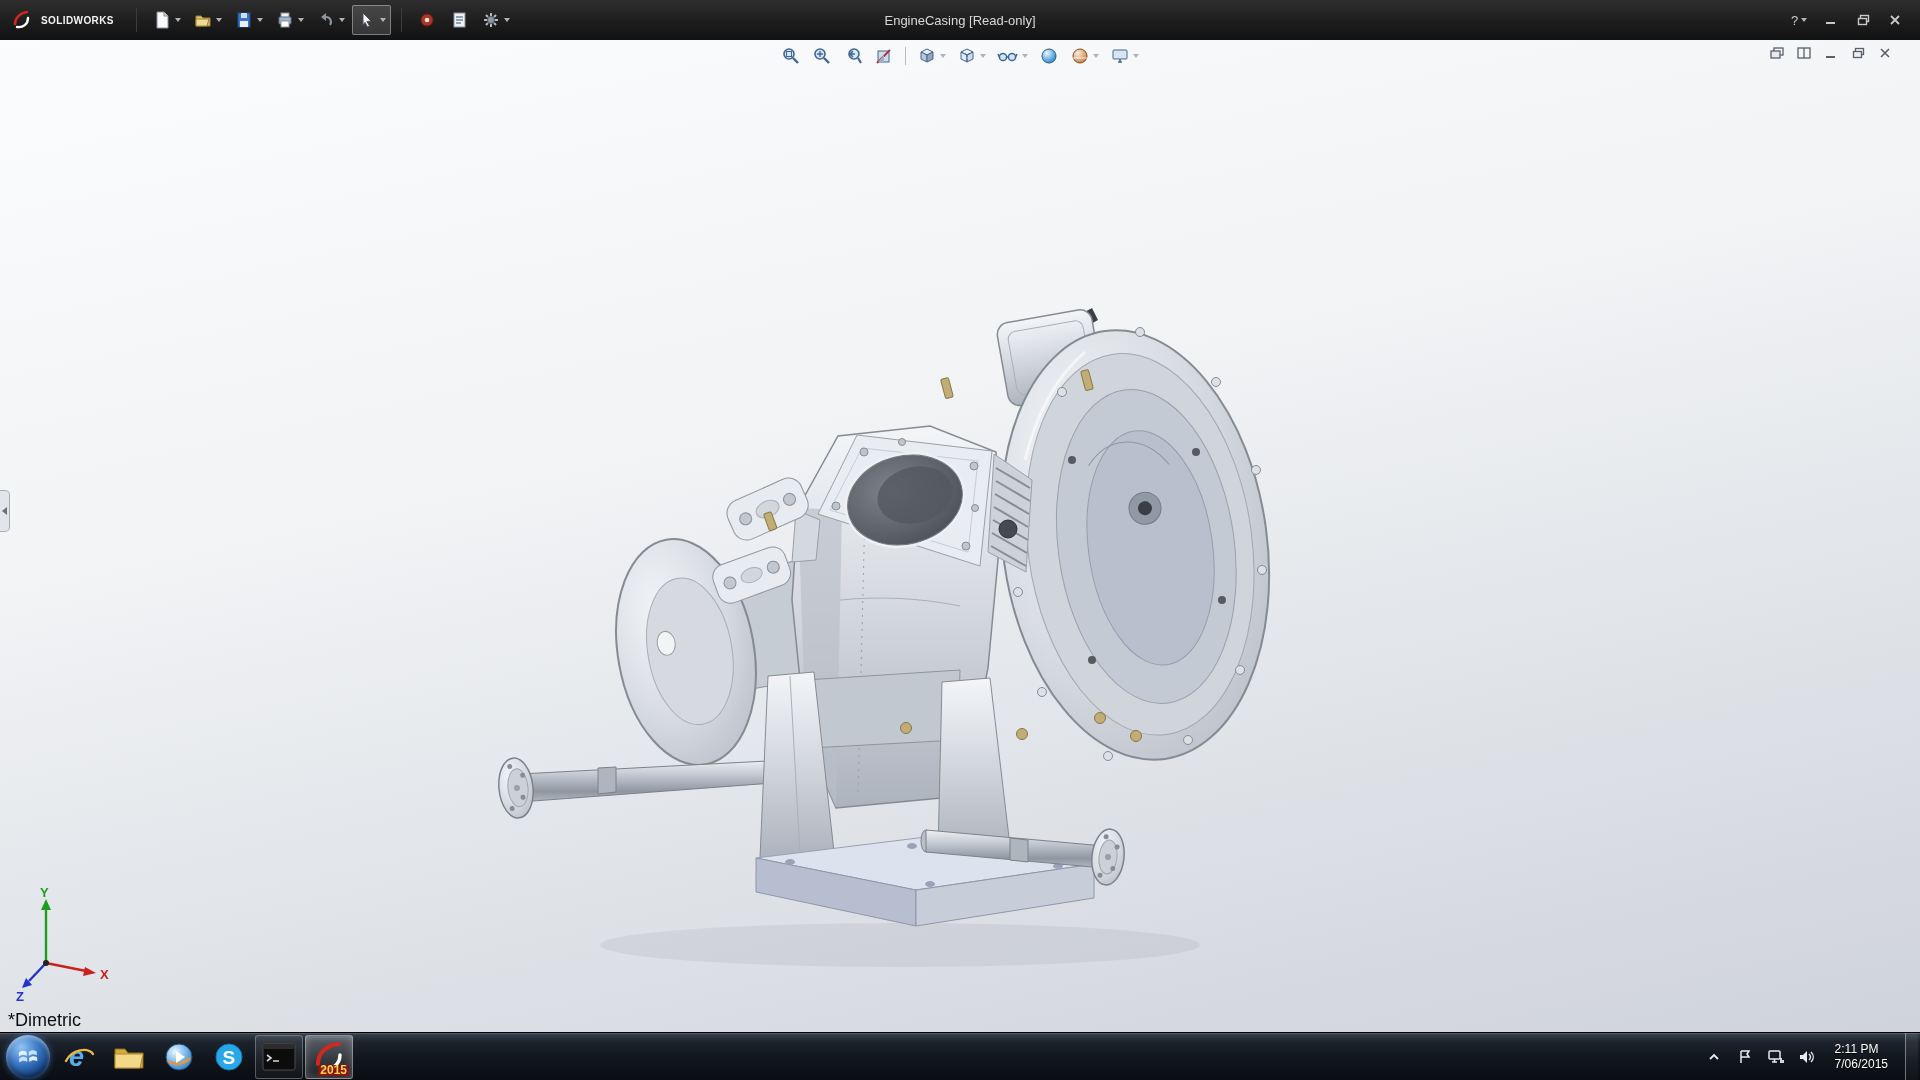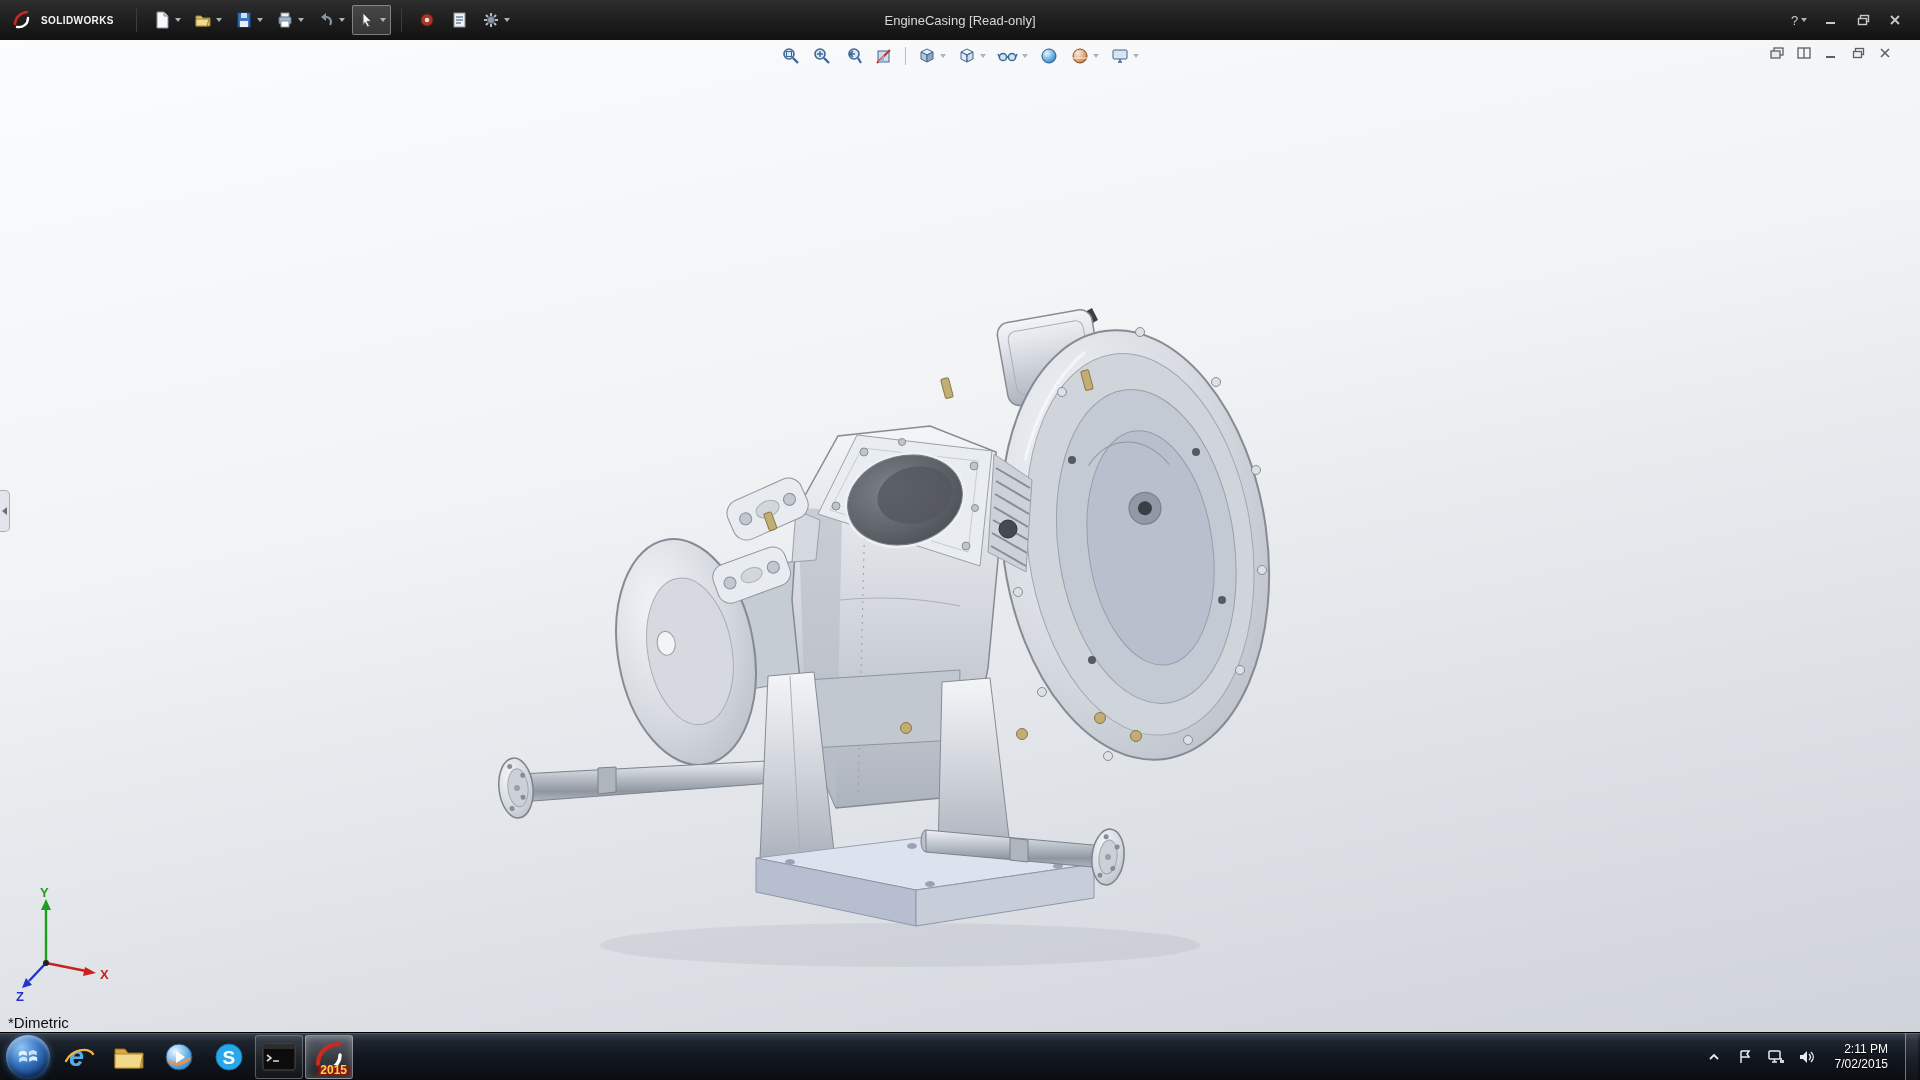--- a/index.html
+++ b/index.html
@@ -32,39 +32,39 @@
   .hu-sep { width:1px; height:18px; background:#b9bfc8; margin:0 4px; }
 
   .doc-controls { position:absolute; top:5px; right:26px; display:flex; align-items:center; gap:9px; }
   .dc-btn { width:18px; height:16px; display:flex; align-items:center; justify-content:center; }
 
   .panel-tab { position:absolute; left:0; top:450px; width:10px; height:42px; background:#e2e5ea;
     border:1px solid #a8aeb8; border-left:none; border-radius:0 5px 5px 0; display:flex; align-items:center; justify-content:center; }
   .panel-tab-arrow { width:0; height:0; border-top:4px solid transparent; border-bottom:4px solid transparent; border-right:5px solid #6a7077; }
 
   .triad-svg { position:absolute; left:16px; top:845px; }
-  .orientation-label { position:absolute; left:8px; bottom:1px; font-size:15px; color:#0d0d0d; }
+  .orientation-label { position:absolute; left:8px; bottom:1px; font-size:18px; color:#0d0d0d; }
 
   
   .taskbar { position:absolute; bottom:0; left:0; width:1920px; height:48px;
     background:linear-gradient(#38424f 0%, #1d242e 18%, #11161d 55%, #0a0e13 100%);
     border-top:1px solid #000; box-shadow:inset 0 1px 0 rgba(255,255,255,.14);
     display:flex; align-items:center; }
   .start-orb { width:44px; height:44px; margin:0 4px 0 6px; border-radius:50%;
     background:radial-gradient(circle at 35% 28%, #8fc4f2 0%, #3a78c4 40%, #144182 72%, #0a2a56 100%);
     box-shadow:inset 0 2px 4px rgba(255,255,255,.55), inset 0 -3px 6px rgba(0,0,0,.5), 0 0 6px rgba(80,150,230,.5);
     display:flex; align-items:center; justify-content:center; }
   .task-icon { width:48px; height:44px; margin:0 1px; display:flex; align-items:center; justify-content:center; border-radius:3px; border:1px solid transparent; }
   .task-icon.open { border:1px solid rgba(255,255,255,.28); background:linear-gradient(rgba(255,255,255,.10), rgba(255,255,255,.03)); }
   .task-icon.active { border:1px solid rgba(255,255,255,.4); background:linear-gradient(rgba(255,255,255,.26), rgba(255,255,255,.08)); box-shadow:inset 0 0 8px rgba(255,255,255,.25); }
   .sw-wrap { position:relative; width:34px; height:34px; }
   .sw-year { position:absolute; right:-3px; bottom:-2px; font-size:12px; font-weight:bold; color:#ffd24a; background:rgba(140,20,16,.92); padding:0 2px; border-radius:2px; line-height:11px; }
   .tray { margin-left:auto; display:flex; align-items:center; gap:9px; padding-right:2px; }
   .tray-btn { display:flex; align-items:center; justify-content:center; width:22px; height:30px; border-radius:2px; }
-  .clock { text-align:right; color:#fff; font-size:12px; line-height:15px; padding:0 8px; text-shadow:0 1px 1px #000; }
+  .clock { text-align:left; color:#fff; font-size:12px; line-height:15px; padding:0 8px; text-shadow:0 1px 1px #000; }
   .show-desktop { width:13px; height:48px; border-left:1px solid rgba(255,255,255,.4); background:linear-gradient(rgba(255,255,255,.08), rgba(255,255,255,.02)); }
 </style>
 </head>
 <body>
 
 <div class="screen">
 
   <header class="titlebar">
     <div class="brand">
       <svg width="24" height="24" viewBox="0 0 24 24">
@@ -568,19 +568,19 @@
           </svg>
       </div>
       <div class="tray-btn">
         <svg width="18" height="16" viewBox="0 0 18 16">
             <path d="M2 6h3l4-4v12L5 10H2z" fill="#e8ecf0"></path>
             <path d="M11 5c2 2 2 4 0 6M13 3c3 3 3 7 0 10" stroke="#e8ecf0" stroke-width="1.4" fill="none"></path>
           </svg>
       </div>
       <div class="clock">
         <div>2:11 PM</div>
-        <div>7/02/2015</div>
+        <div>7/06/2015</div>
       </div>
       <div class="show-desktop"></div>
     </div>
   </footer>
 
 </div>
 
 </body></html>

